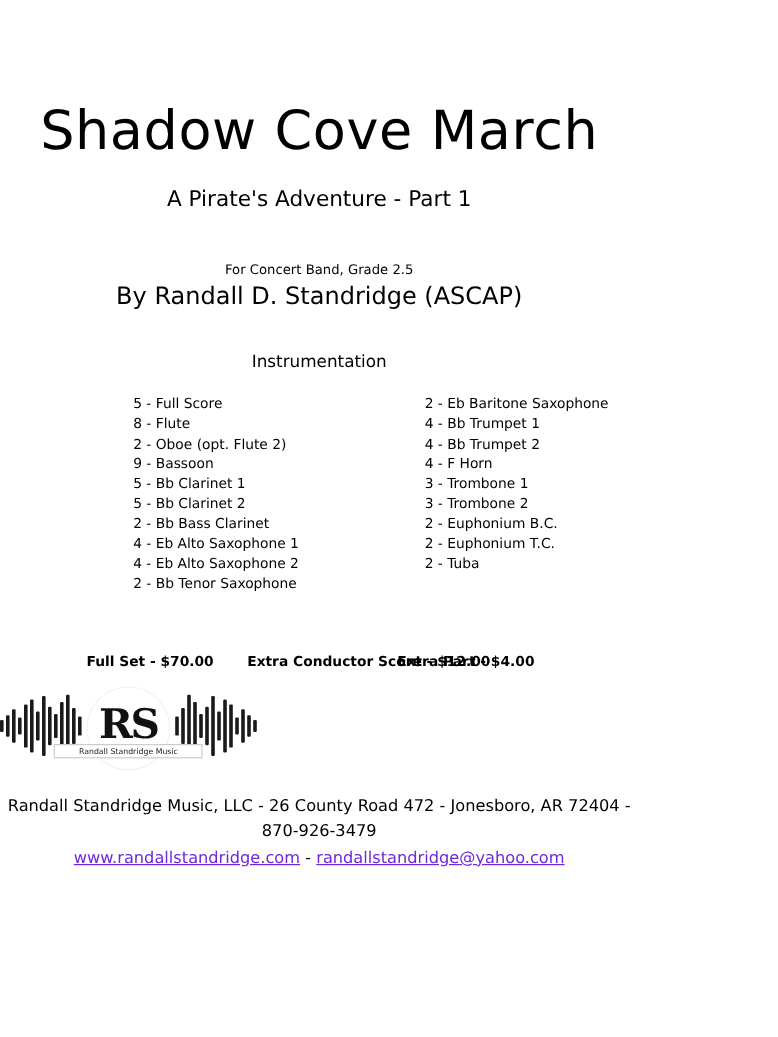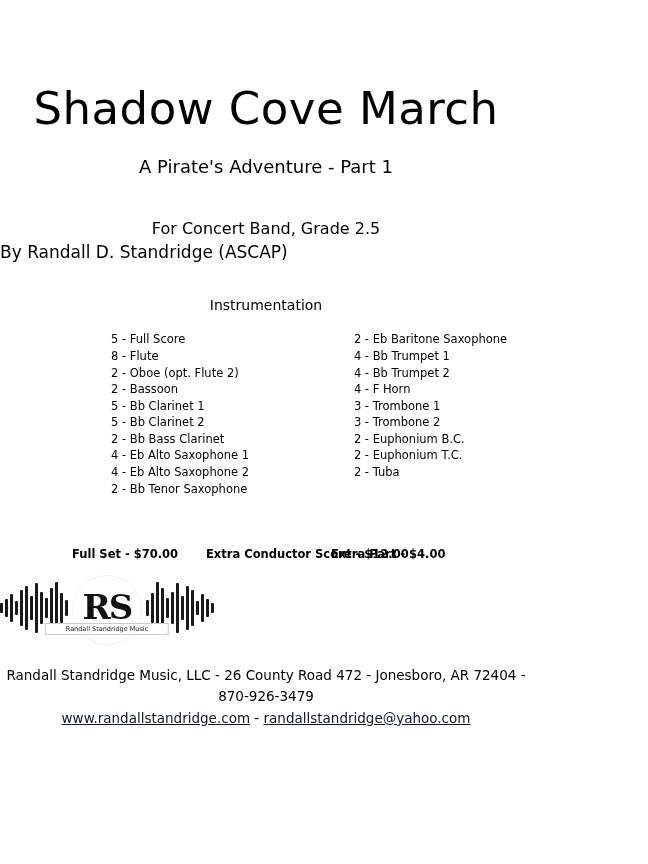--- a/index.html
+++ b/index.html
@@ -34,29 +34,29 @@
   }
   .subtitle {
     text-align: center;
     font-size: 18px;
     margin: 0;
     padding-top: 22px;
     font-weight: 400;
   }
   .forband {
     text-align: center;
-    font-size: 16px;
+    font-size: 11px;
     margin: 0;
     padding-top: 40px;
     line-height: 1.45;
     font-weight: 400;
   }
   .composer {
-    text-align: left;
-    font-size: 17px;
+    text-align: center;
+    font-size: 20px;
     margin: 0;
     line-height: 1.45;
     font-weight: 400;
   }
   .instrumentation-heading {
     text-align: center;
     font-size: 14px;
     margin: 0;
     padding-top: 33px;
     font-weight: 400;
@@ -159,21 +159,21 @@
     font-size: 13.5px;
     padding-top: 22px;
     line-height: 1.5;
   }
   .links {
     text-align: center;
     font-size: 13.5px;
     padding-top: 4px;
   }
   .links a {
-    color: #0f172a;
+    color: #6d28d9;
   }
   .dash { color: #000; }
 </style>
 </head>
 <body>
 
 <div class="page">
 
   <h1 class="title">Shadow Cove March</h1>
 
@@ -182,21 +182,21 @@
   <p class="forband">For Concert Band, Grade 2.5</p>
   <p class="composer">By Randall D. Standridge (ASCAP)</p>
 
   <p class="instrumentation-heading">Instrumentation</p>
 
   <div class="inst-columns">
     <div class="inst-col left">
       <div class="inst-item">5 - Full Score</div>
       <div class="inst-item">8 - Flute</div>
       <div class="inst-item">2 - Oboe (opt. Flute 2)</div>
-      <div class="inst-item">2 - Bassoon</div>
+      <div class="inst-item">9 - Bassoon</div>
       <div class="inst-item">5 - Bb Clarinet 1</div>
       <div class="inst-item">5 - Bb Clarinet 2</div>
       <div class="inst-item">2 - Bb Bass Clarinet</div>
       <div class="inst-item">4 - Eb Alto Saxophone 1</div>
       <div class="inst-item">4 - Eb Alto Saxophone 2</div>
       <div class="inst-item">2 - Bb Tenor Saxophone</div>
     </div>
     <div class="inst-col right">
       <div class="inst-item">2 - Eb Baritone Saxophone</div>
       <div class="inst-item">4 - Bb Trumpet 1</div>

